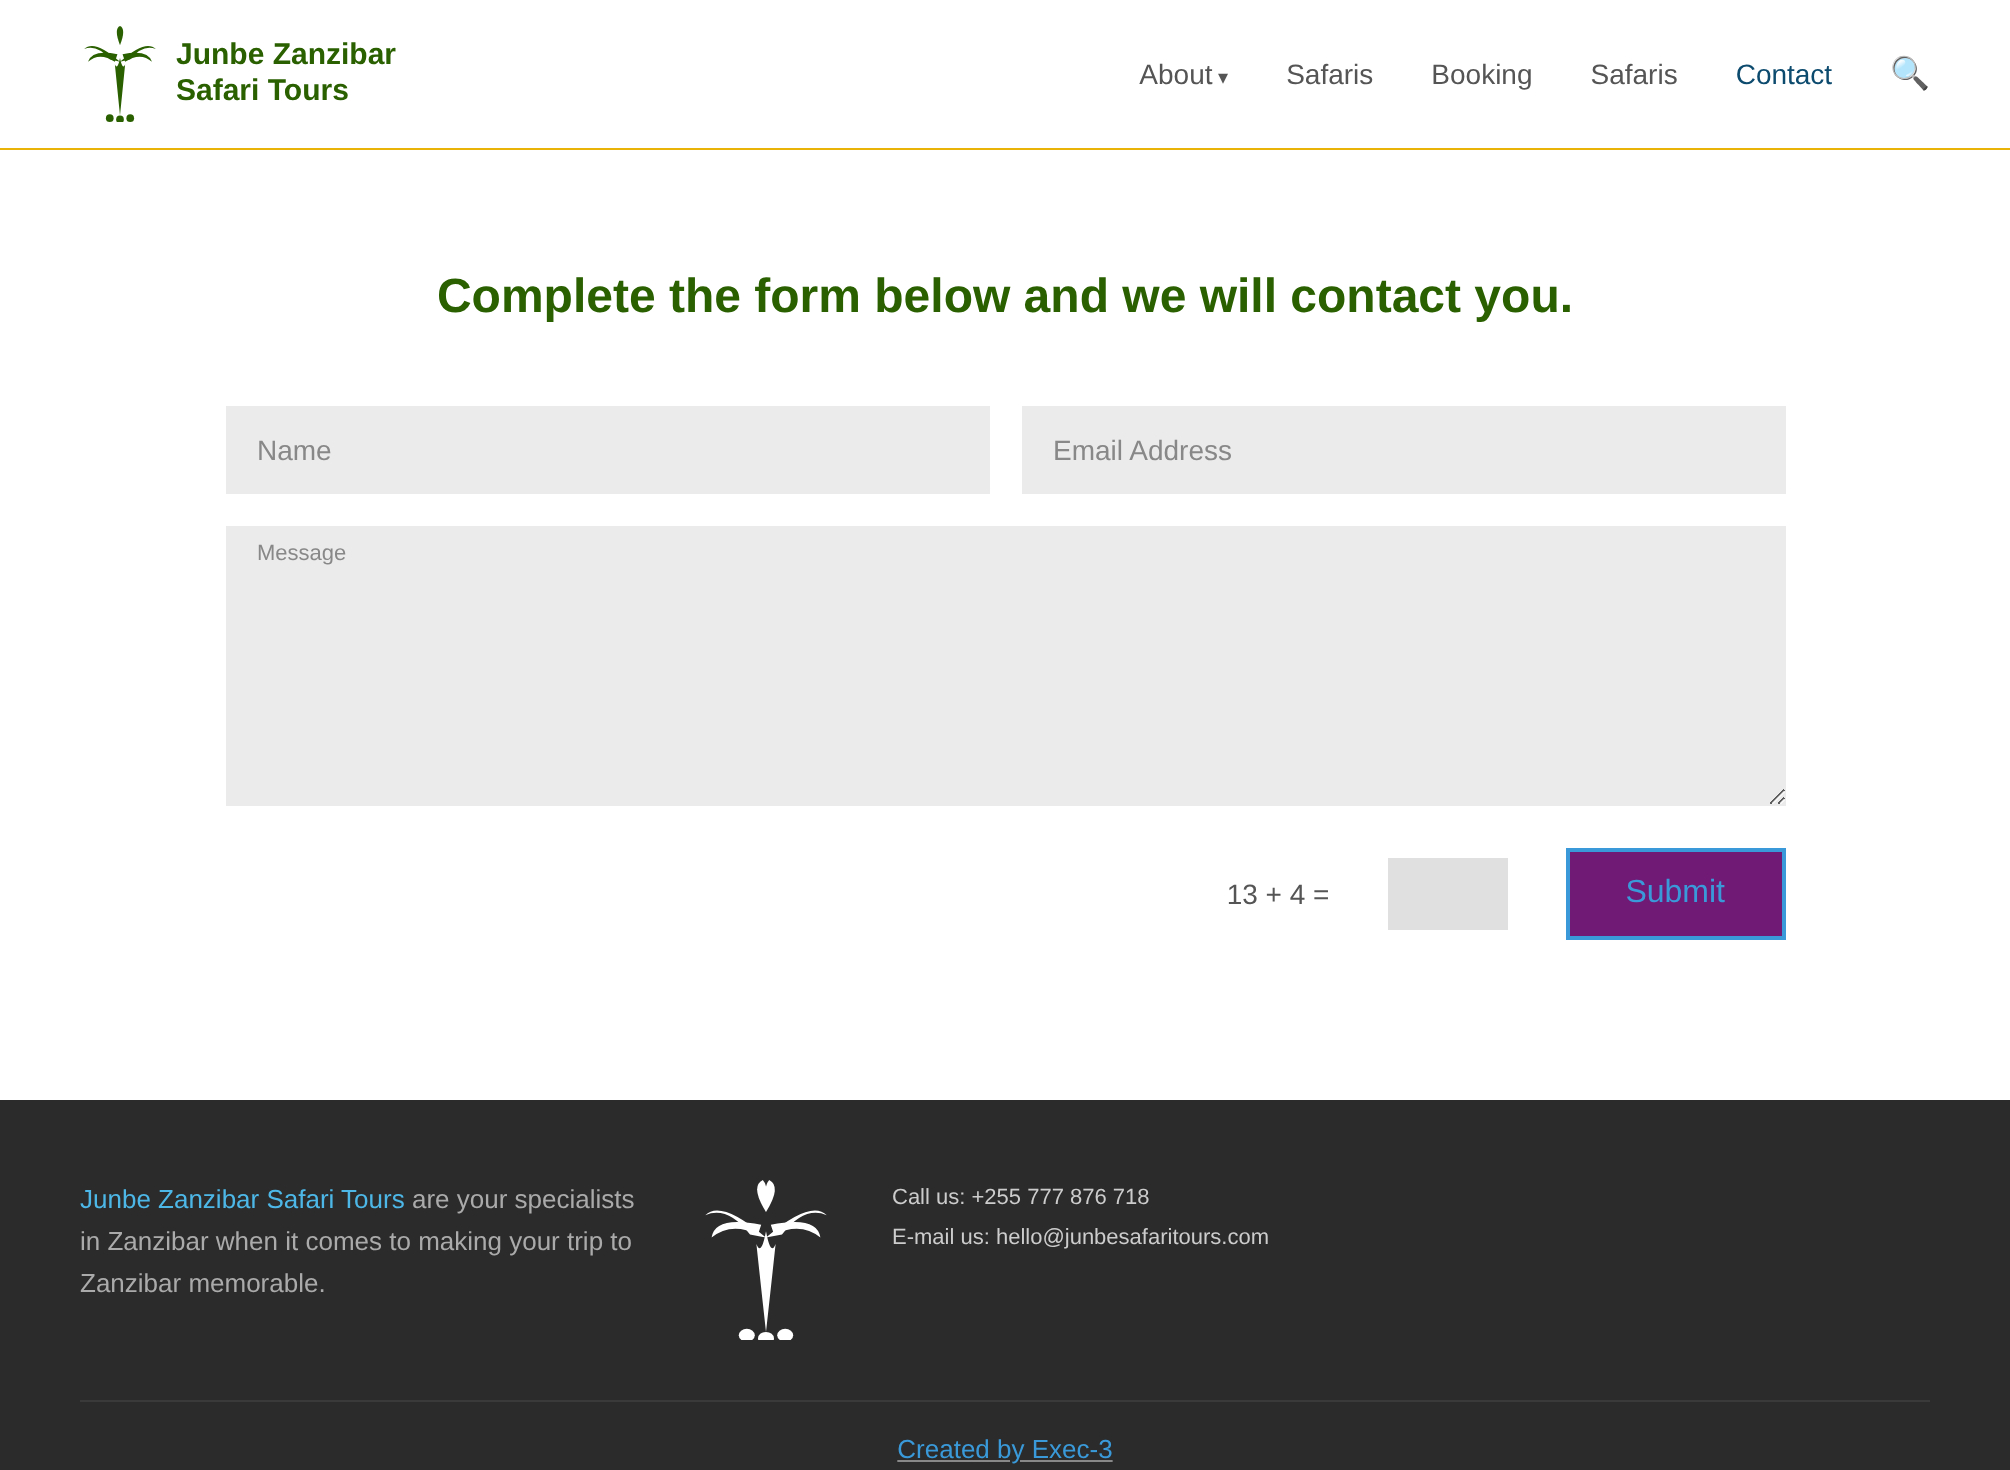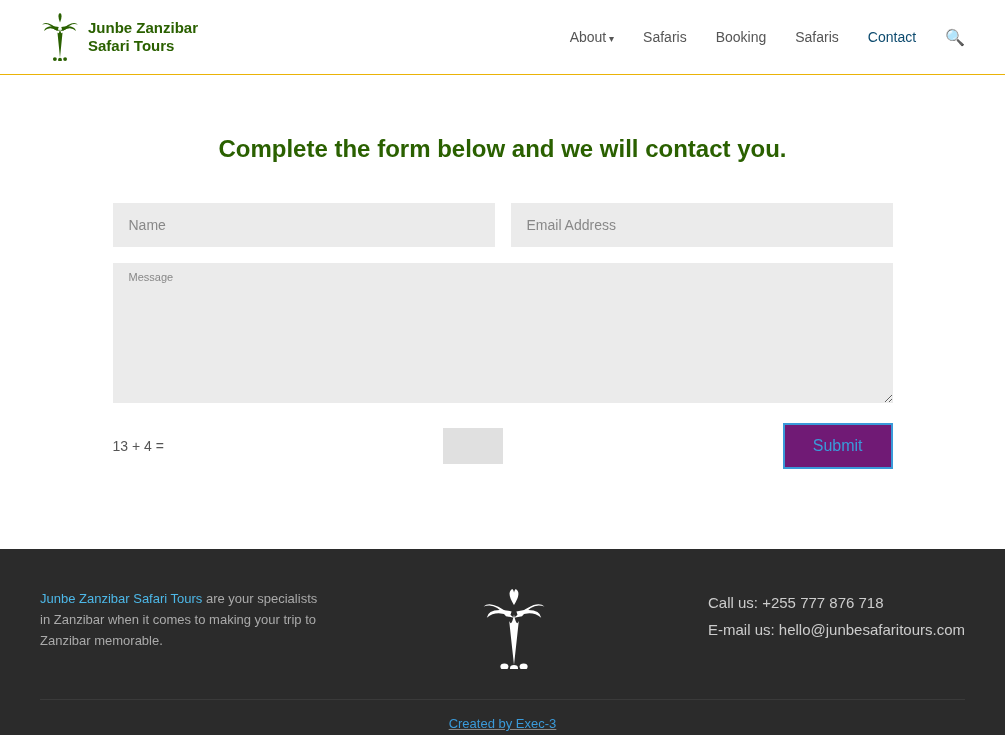--- a/index.html
+++ b/index.html
@@ -90,21 +90,21 @@
       color: #888;
       height: 140px;
       outline: none;
       font-family: Arial, sans-serif;
     }
     textarea::placeholder {
       color: #888;
     }
     .form-bottom {
       display: flex;
-      justify-content: space-between;
+      justify-content: flex-end;
       align-items: center;
       gap: 29px;
       margin-top: 16px;
     }
     .captcha-label {
       font-size: 14px;
       color: #555;
     }
     .captcha-input {
       width: 60px;
@@ -127,40 +127,39 @@
     
     footer {
       background: #2b2b2b;
       color: #ccc;
       padding: 40px;
     }
     .footer-inner {
       max-width: 960px;
       margin: 0 auto;
       display: flex;
-      justify-content: space-between;
       align-items: flex-start;
       gap: 28px;
     }
     .footer-text {
       font-size: 13px;
       color: #aaa;
       line-height: 1.6;
       max-width: 280px;
     }
     .footer-text span.highlight {
       color: #4db8e8;
     }
     .footer-logo {
       display: flex;
       justify-content: center;
       align-items: center;
     }
     .footer-contact {
-      font-size: 15px;
+      font-size: 11px;
       color: #ccc;
       line-height: 1.8;
     }
     .footer-bottom {
       text-align: center;
       margin-top: 30px;
       font-size: 13px;
       color: #888;
       border-top: 1px solid #3a3a3a;
       padding-top: 16px;

